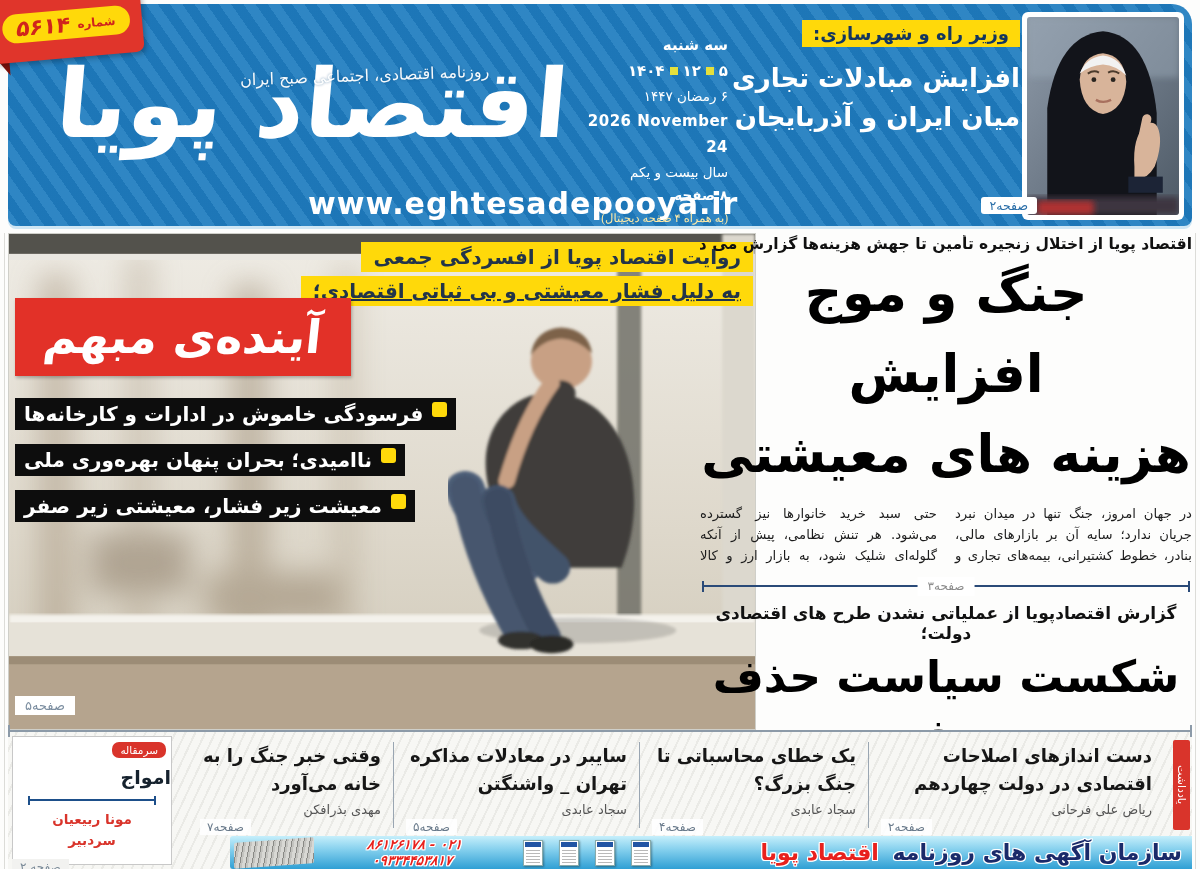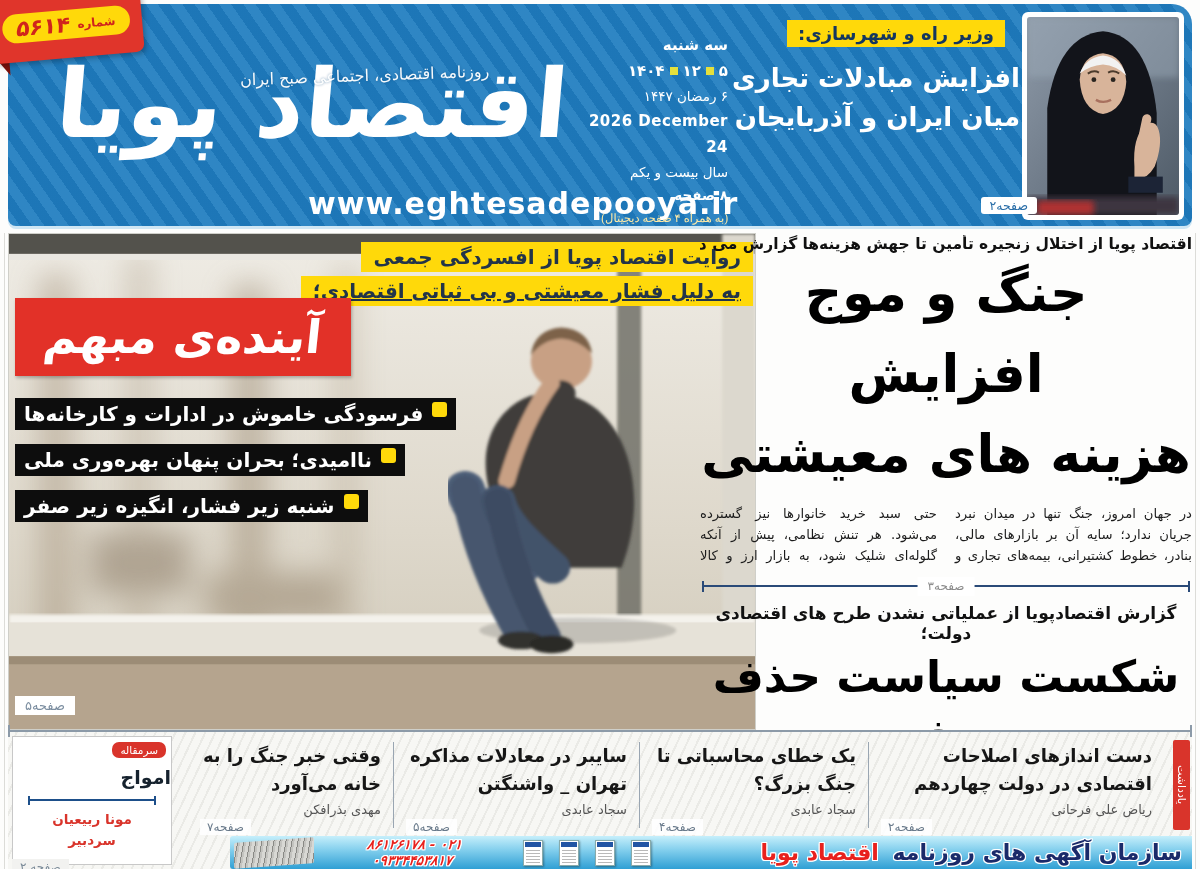--- a/index.html
+++ b/index.html
@@ -33,21 +33,21 @@
     text-align:right; color:#fff; font-size:13.5px; line-height:1.75;
   }
   .dt-weekday { font-weight:bold; font-size:15px; }
   .dt-solar { font-weight:bold; font-size:15px; display:flex; align-items:center; gap:5px; }
   .sq { display:inline-block; width:8px; height:8px; background:#e4e03c; }
   .dt-greg { direction:ltr; text-align:right; font-weight:bold; font-size:15px; letter-spacing:.5px; }
   .dt-digital { font-size:11.5px; color:#ffeaa6;font-family:Liberation Serif, serif; }
   .dt-price { font-weight:bold; }
 
   #minister-tag {
-    position:absolute; right:187px; top:16px; background:#ffd90a; color:#14365e;
+    position:absolute; right:172px; top:16px; background:#ffd90a; color:#14365e;
     font-size:18px; font-weight:bold; padding:3px 11px; direction:rtl;
   }
   #minister-headline {
     position:absolute; right:172px; top:55px; width:320px; direction:rtl;
     text-align:right; color:#fff; font-size:26px; font-weight:bold; line-height:1.5;
   }
   #minister-photo-frame {
     position:absolute; right:8px; top:8px; width:162px; height:208px;
     background:#fff; border-radius:6px; padding:5px;
   }
@@ -207,21 +207,21 @@
     <div id="date-block">
       <div class="dt-weekday">سه شنبه</div>
       <div class="dt-solar">
         <span>۵</span>
           <span class="sq"></span>
           <span>۱۲</span>
           <span class="sq"></span>
           <span>۱۴۰۴</span>
       </div>
       <div>۶ رمضان ۱۴۴۷</div>
-      <div class="dt-greg">2026 December 24</div>
+      <div class="dt-greg">2026 November 24</div>
       <div>سال بیست و یکم</div>
       <div style="font-weight:bold">۸ صفحه</div>
       <div class="dt-digital">(به همراه ۴ صفحه دیجیتال)</div>
       <div class="dt-price">۷۰۰۰ تومان</div>
     </div>
 
     <div id="minister-tag">وزیر راه و شهرسازی:</div>
     <div id="minister-headline">افزایش مبادلات تجاری میان ایران و آذربایجان</div>
 
     <div id="minister-photo-frame">
@@ -325,21 +325,21 @@
       <div class="bullet-row">
         <span class="bullet-sq"></span>
         <span>فرسودگی خاموش در ادارات و کارخانه‌ها</span>
       </div>
       <div class="bullet-row">
         <span class="bullet-sq"></span>
         <span>ناامیدی؛ بحران پنهان بهره‌وری ملی</span>
       </div>
       <div class="bullet-row">
         <span class="bullet-sq"></span>
-        <span>شنبه زیر فشار، انگیزه زیر صفر</span>
+        <span>معیشت زیر فشار، معیشتی زیر صفر</span>
       </div>
     </div>
     <div id="photo-page-badge">صفحه۵</div>
   </div>
 
   <div id="right-col">
     <div class="lead-kicker">اقتصاد پویا از اختلال زنجیره تأمین تا جهش هزینه‌ها گزارش می دهد؛</div>
     <div class="lead-headline">جنگ و موج افزایش</div>
     <div class="lead-headline">هزینه های معیشتی</div>
     <div class="lead-body">در جهان امروز، جنگ تنها در میدان نبرد جریان ندارد؛ سایه آن بر بازارهای مالی، بنادر، خطوط کشتیرانی، بیمه‌های تجاری و حتی سبد خرید خانوارها نیز گسترده می‌شود. هر تنش نظامی، پیش از آنکه گلوله‌ای شلیک شود، به بازار ارز و کالا واکنش نشان می‌دهد. تجارت، نخستین بخشی است که نشانه‌های نااطمینانی را ثبت می‌کند...</div>

